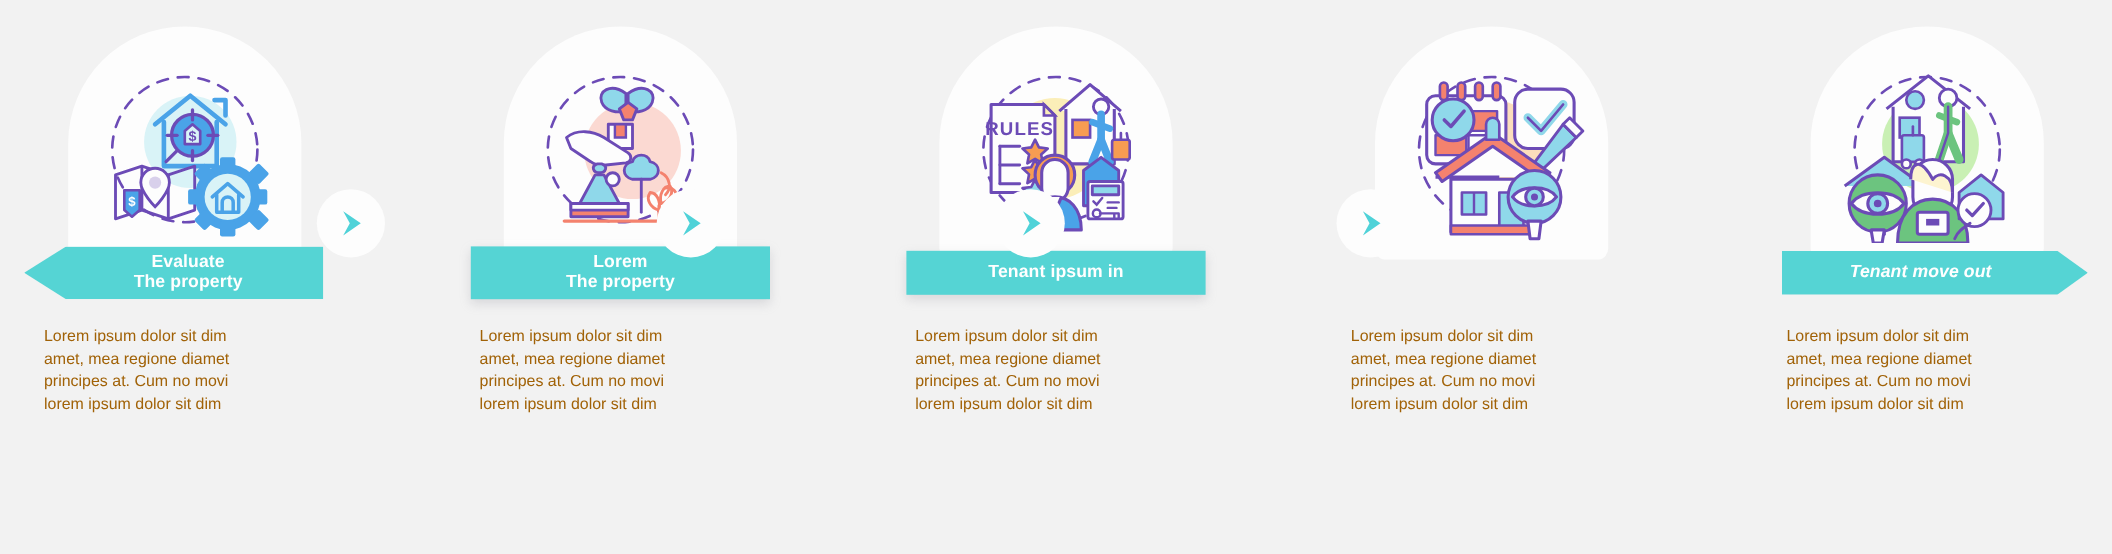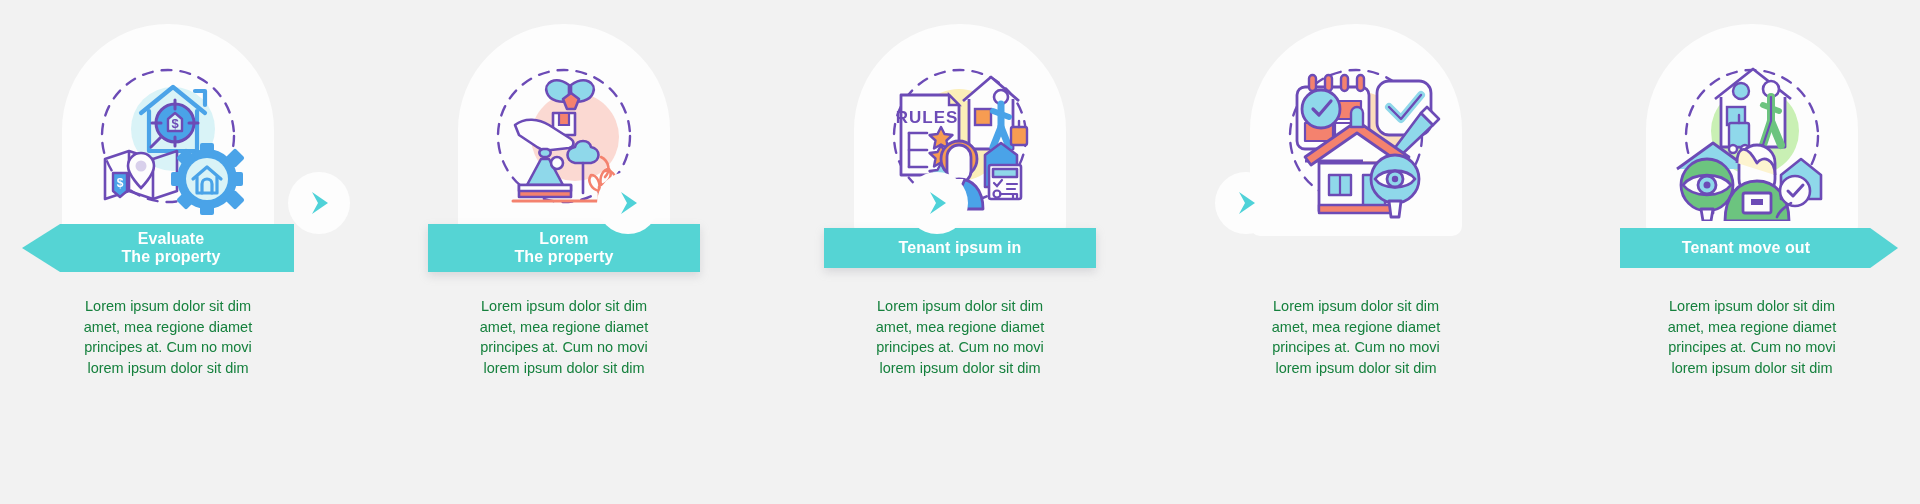--- a/index.html
+++ b/index.html
@@ -64,29 +64,30 @@
   .banner.mid { left: 14px; width: 272px; }
   .banner.first {
     left: 4px; width: 272px;
     clip-path: polygon(14% 0, 100% 0, 100% 100%, 14% 100%, 0 50%);
     padding-left: 26px;
   }
   .banner.last {
     left: 18px; width: 278px;
     clip-path: polygon(0 0, 90% 0, 100% 50%, 90% 100%, 0 100%);
     padding-right: 26px;
+    font-style: italic;
   }
 
   
   .copy {
     position: absolute;
     top: 296px;
     left: 0; width: 300px;
-    text-align: center;
-    color: #15803d;
+    text-align: left;
+    color: #a16207;
     font-size: 14.5px;
     line-height: 1.42;
     padding: 0 22px;
   }
   .copy div { white-space: nowrap; }
 
   
   .connector {
     position: absolute;
     top: 172px;

